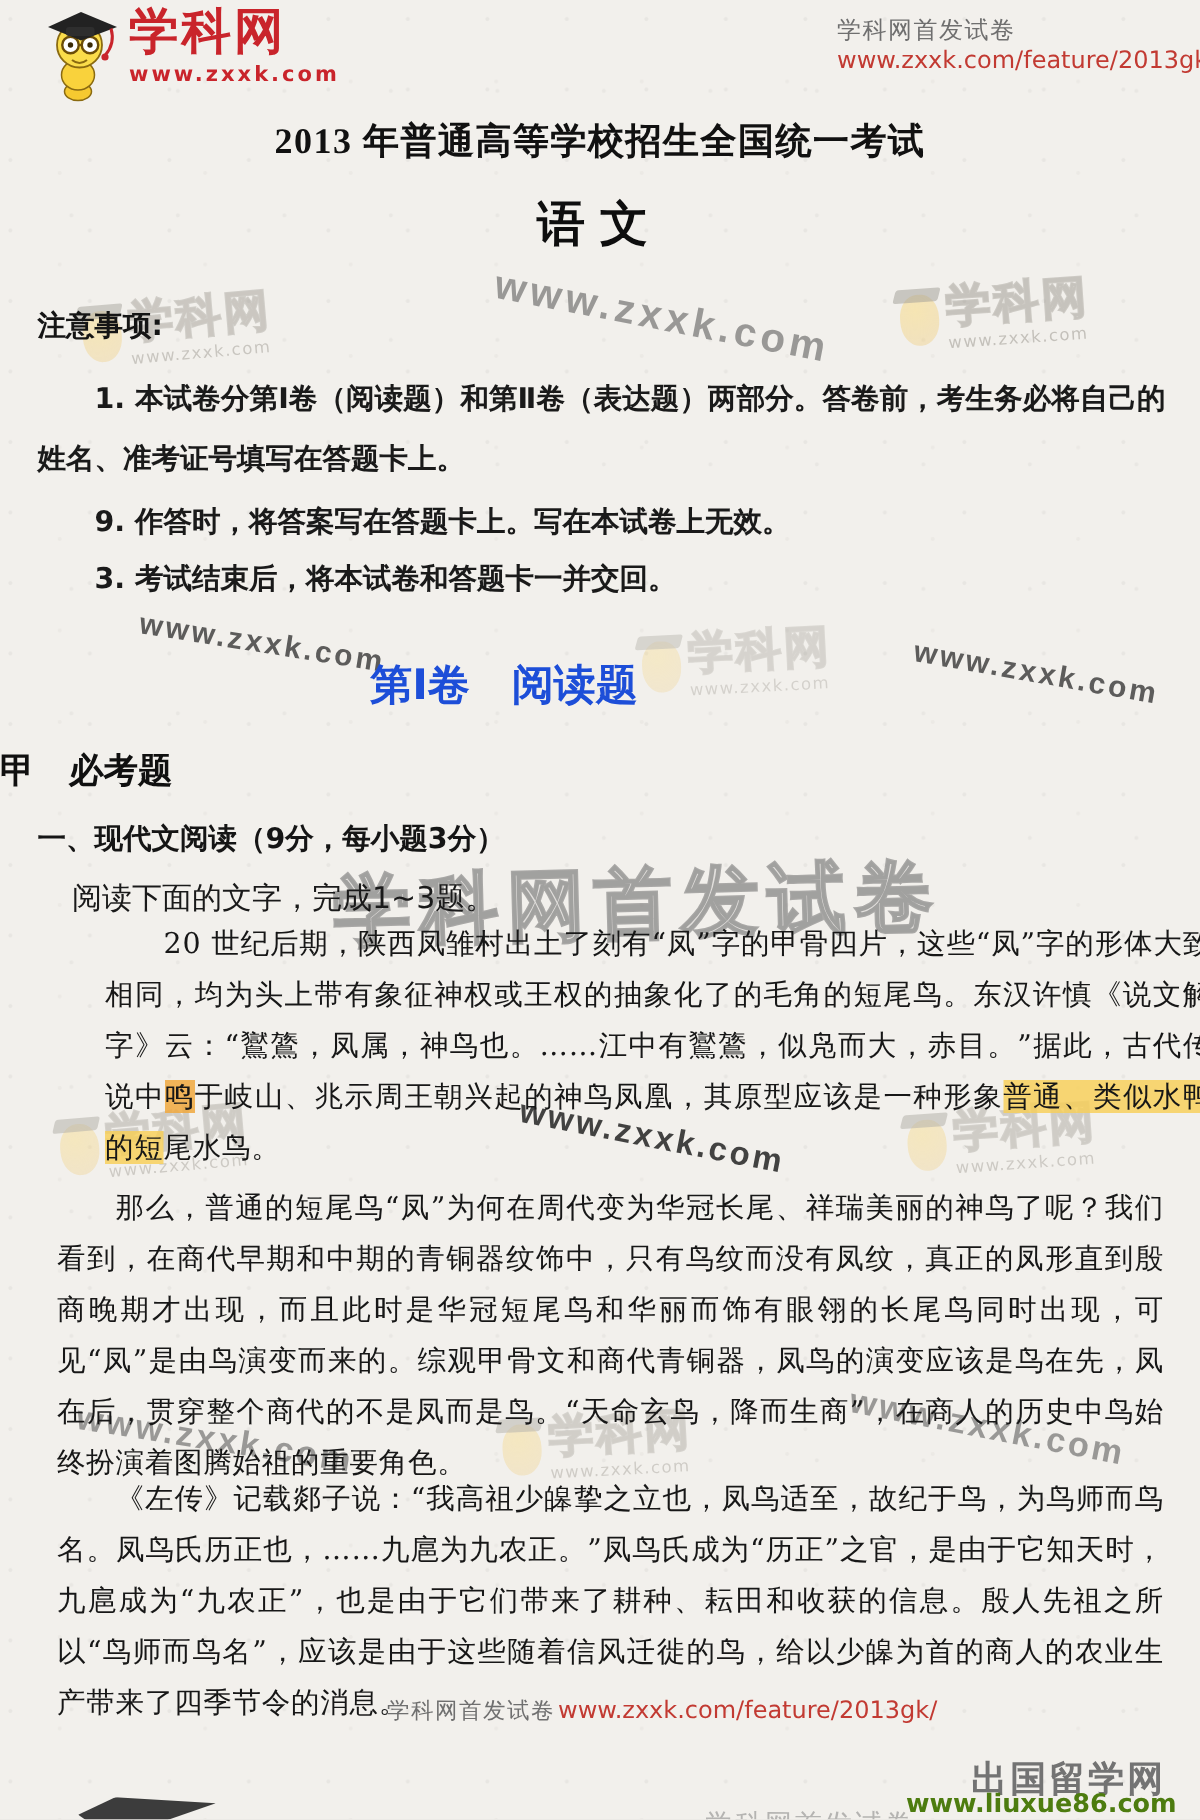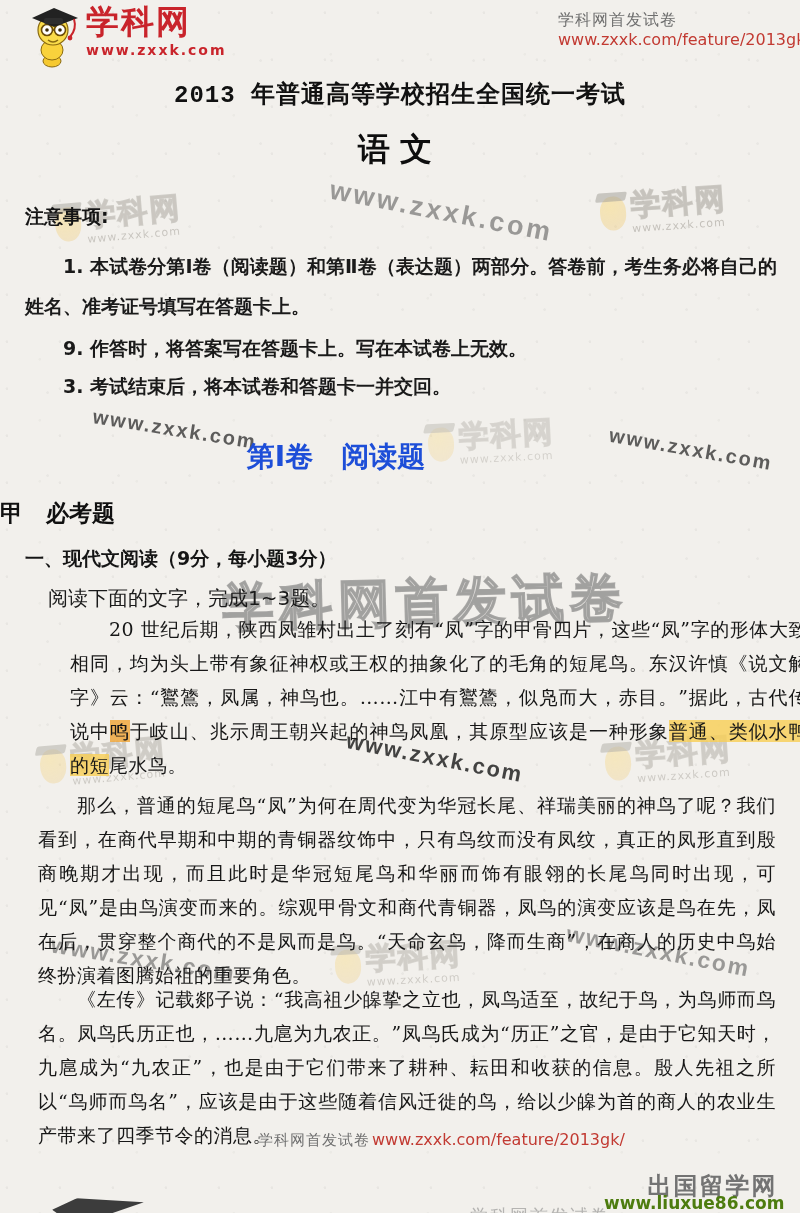--- a/index.html
+++ b/index.html
@@ -23,21 +23,21 @@
   .logo{left:26px;top:6px;display:flex;align-items:flex-start;gap:4px;}
   .logo-texts{display:flex;flex-direction:column;line-height:1;}
   .logo-name{font-size:33px;font-weight:bold;color:#c9242b;letter-spacing:2px;font-family:"Liberation Serif",serif;}
   .logo-url{font-size:14px;font-weight:bold;color:#c9242b;letter-spacing:2px;margin-top:4px;}
 
   .hdr-label{left:558px;top:10px;font-size:16px;color:#6f6f6f;letter-spacing:1px;}
   .hdr-url{left:558px;top:30px;font-size:16px;color:#c23a32;}
 
   
   .exam-title{left:0;top:78px;width:800px;text-align:center;font-size:24px;font-weight:bold;
-    font-family:Liberation Mono, monospace;letter-spacing:1px;color:#111;}
+    font-family:Liberation Serif, serif;letter-spacing:1px;color:#111;}
   .subject-title{left:0;top:128px;width:800px;text-align:center;font-size:32px;font-weight:bold;
     letter-spacing:10px;color:#0e0e0e;}
 
   
   .notice-h{left:25px;top:204px;font-size:19px;font-weight:bold;color:#151515;}
   .notice-item{left:25px;width:752px;font-size:19px;font-weight:600;line-height:40px;color:#1a1a1a;
     text-align:justify;}
   .ni1{top:246px;text-indent:38px;}
   .ni2{top:328px;text-indent:38px;}
   .ni3{top:366px;text-indent:38px;}

